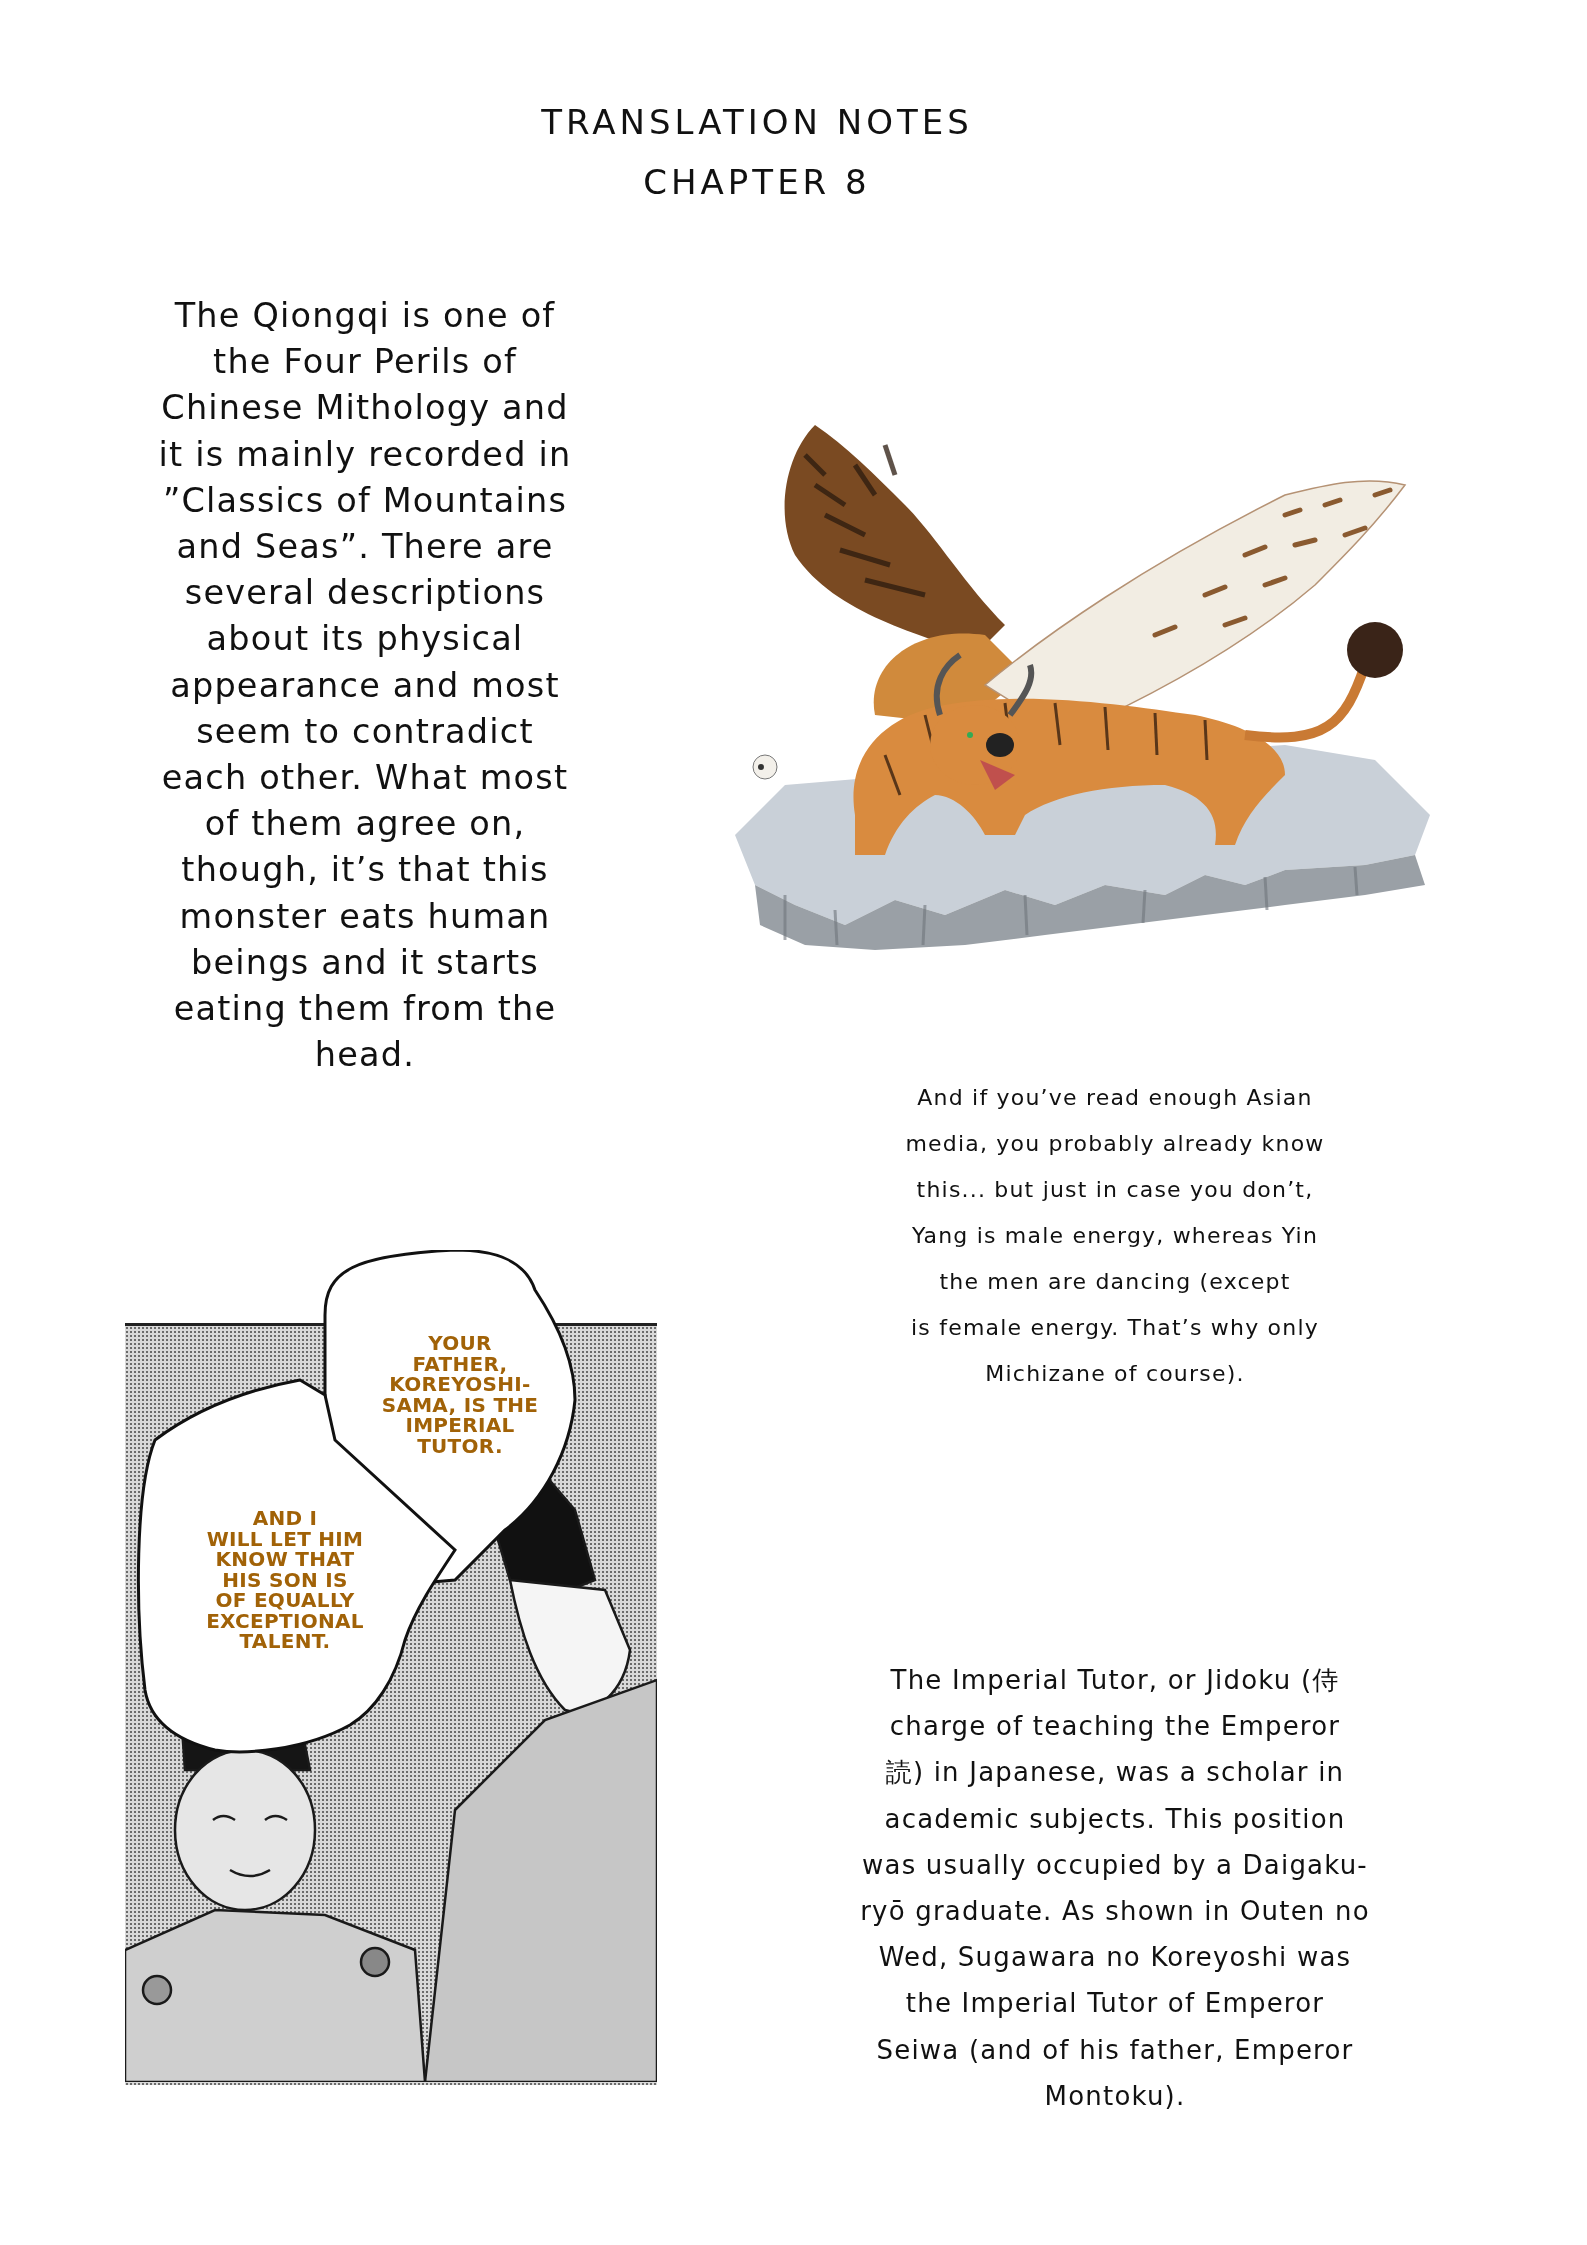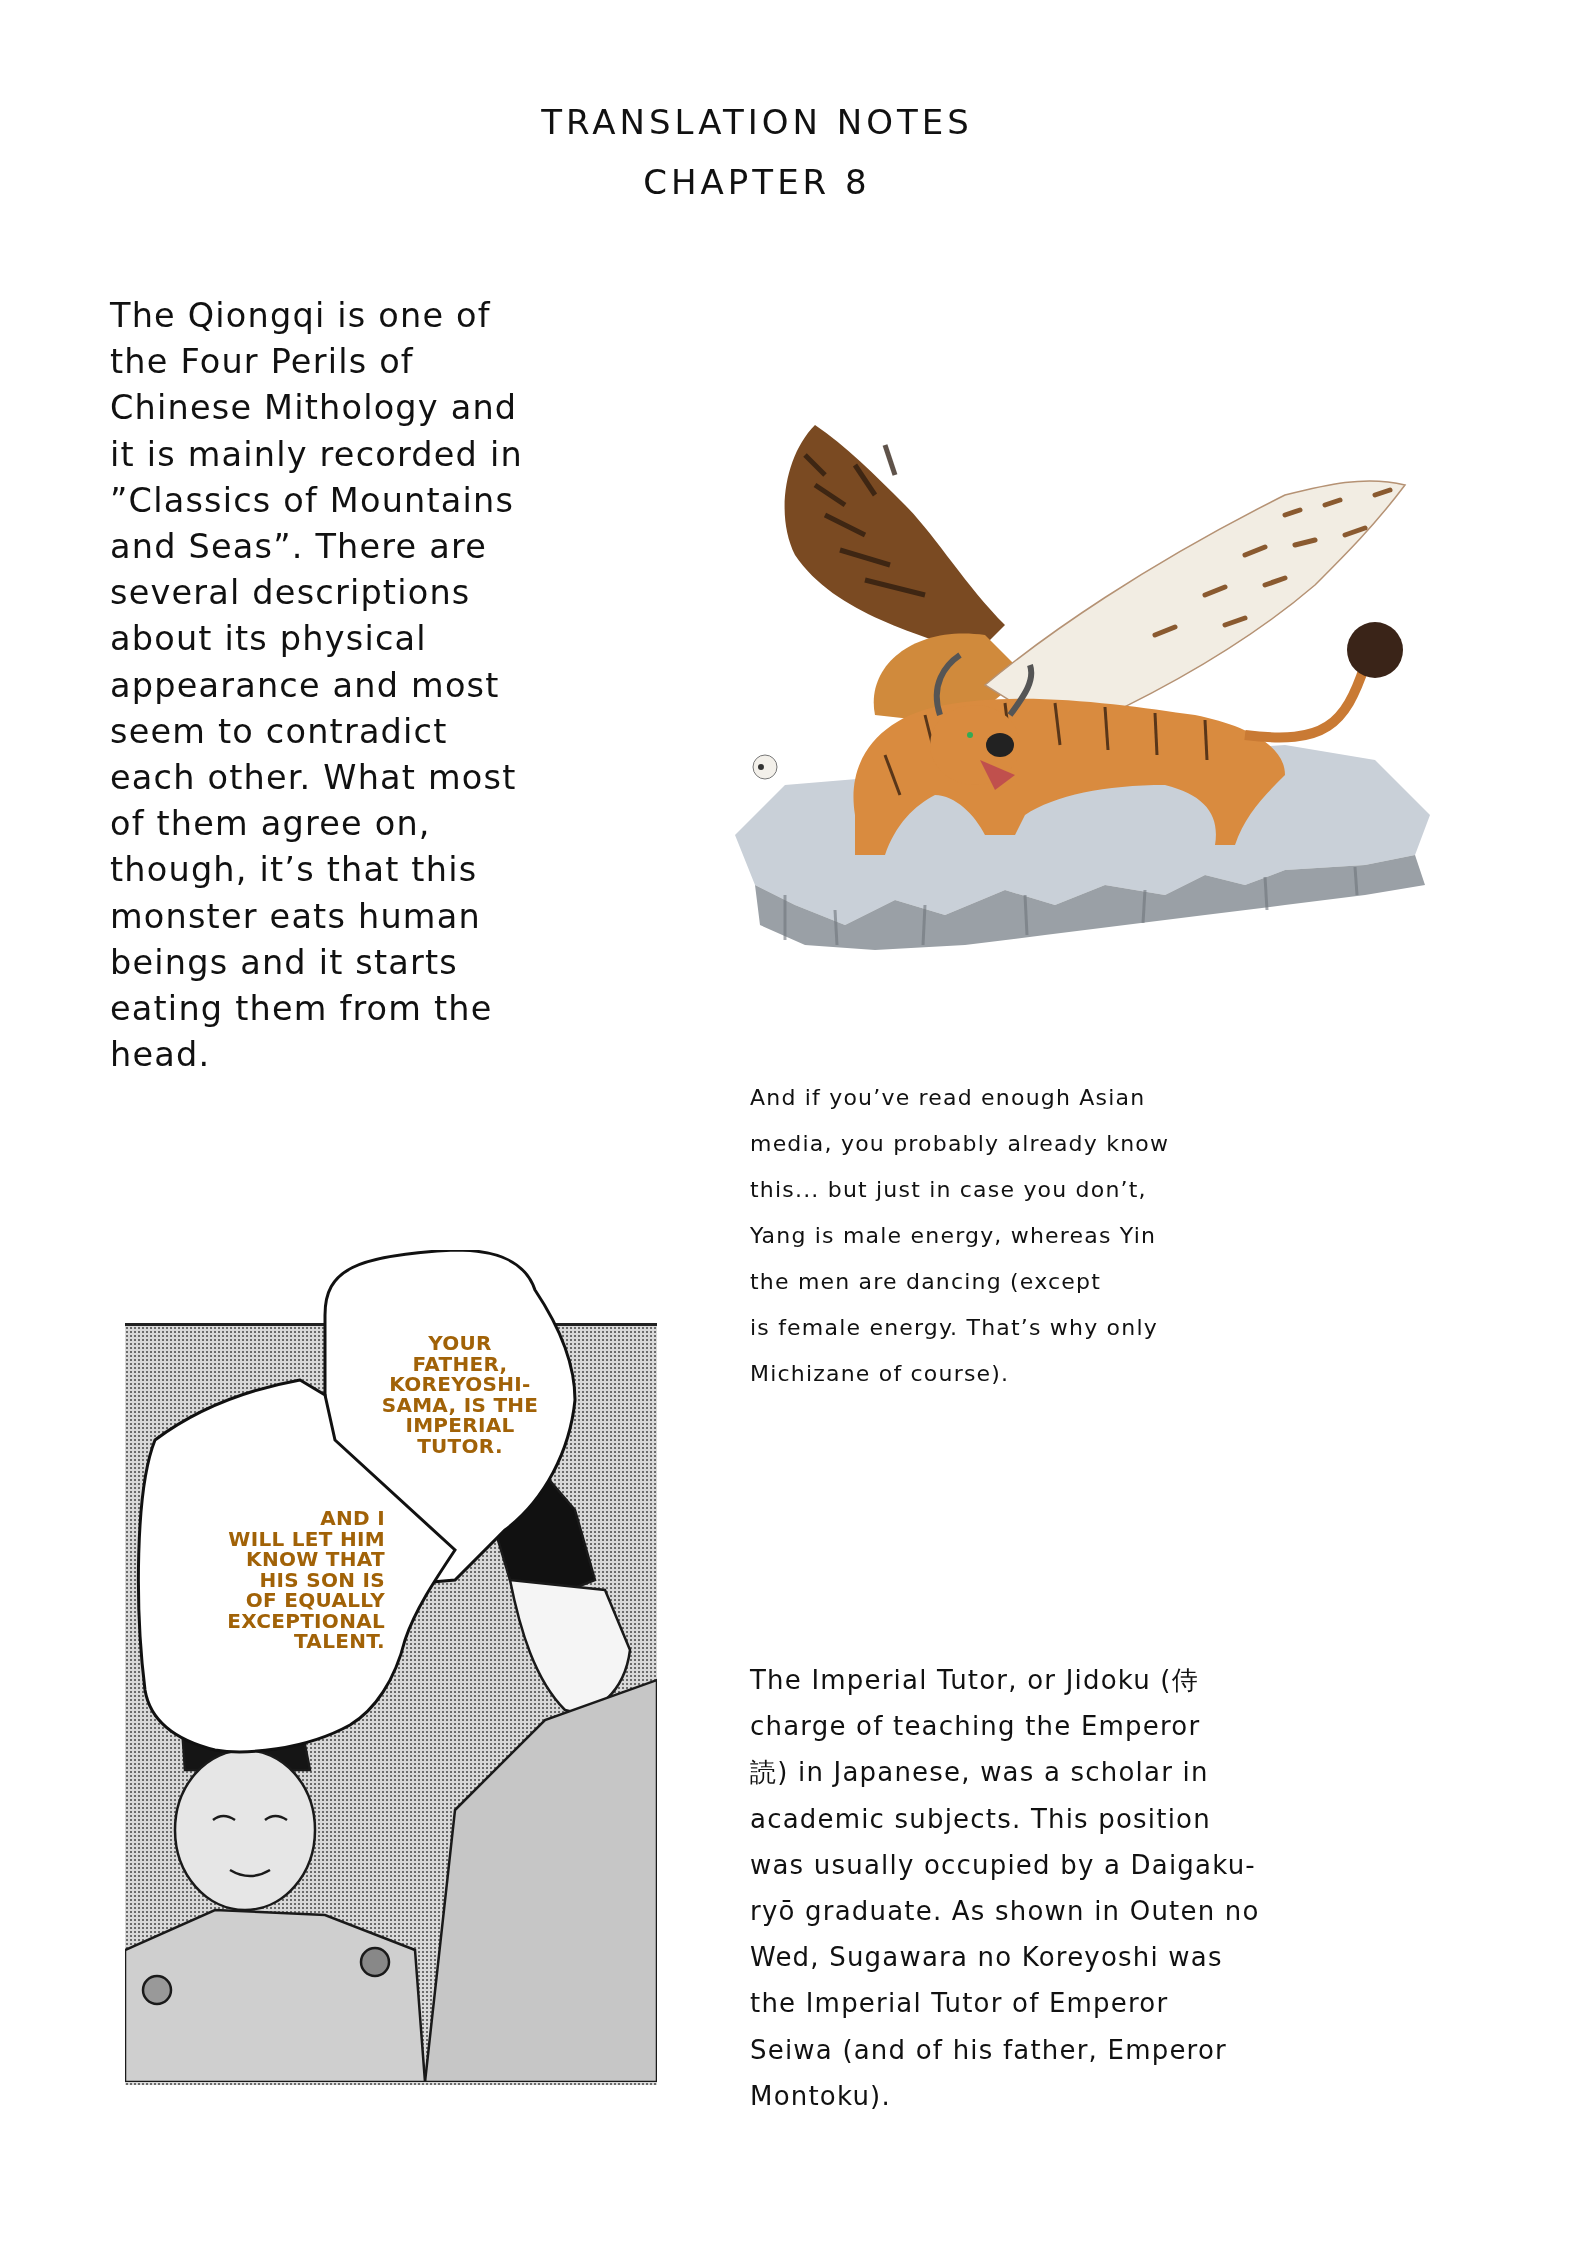--- a/index.html
+++ b/index.html
@@ -6,21 +6,21 @@
   body {
     width: 1587px; height: 2245px; position: relative; overflow: hidden;
     font-family: "DejaVu Sans", sans-serif; color: #111;
   }
   .title {
     position: absolute; left: 0; width: 1514px; top: 92px;
     text-align: center; font-size: 34px; letter-spacing: 4px; line-height: 60px;
     font-family: "DejaVu Sans", sans-serif; font-weight: normal;
   }
   .note {
-    position: absolute; font-size: 33.5px; line-height: 46.2px;
+    position: absolute; text-align: center; font-size: 33.5px; line-height: 46.2px;
     letter-spacing: 1.2px; font-family: "DejaVu Sans", sans-serif;
   }
   .note .line { display: block; white-space: nowrap; }
   #note1 { left: 110px; width: 510px; top: 293px; }
   #note2 { left: 750px; width: 730px; top: 1075px; font-size: 22px; line-height: 46px; }
   #note3 { left: 750px; width: 730px; top: 1657px; font-size: 26px; line-height: 46.2px; }
 
   
   .creature {
     position: absolute; left: 725px; top: 415px; width: 715px; height: 545px;
@@ -36,21 +36,21 @@
     background-size: 4px 4px;
     border-top: 3px solid #222;
   }
   .bubble-text {
     position: absolute; text-align: center;
     font-family: "DejaVu Sans", sans-serif; font-weight: bold;
     font-size: 20px; line-height: 20.5px; color: #a16207; letter-spacing: 0.3px;
   }
   .bubble-text .line { display: block; white-space: nowrap; }
   #bubble1 { left: 250px; top: 83px; width: 170px; }
-  #bubble2 { left: 60px; top: 258px; width: 200px; text-align: right; }
+  #bubble2 { left: 60px; top: 258px; width: 200px; }
 </style>
 </head>
 <body>
 
 <div class="title">
   <div>TRANSLATION NOTES</div>
   <div>CHAPTER 8</div>
 </div>
 
 <div class="note" id="note1">

